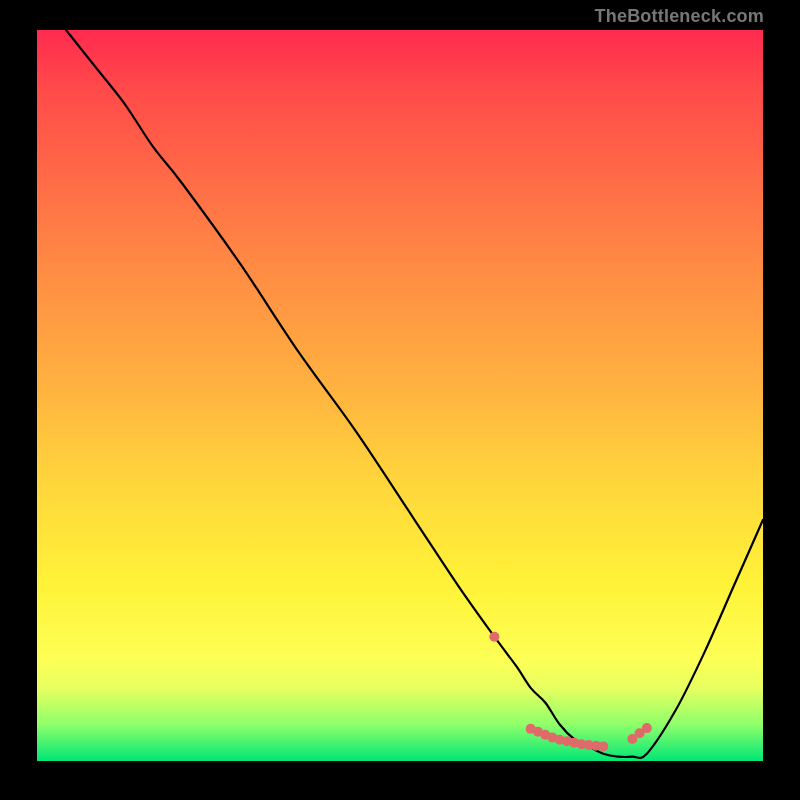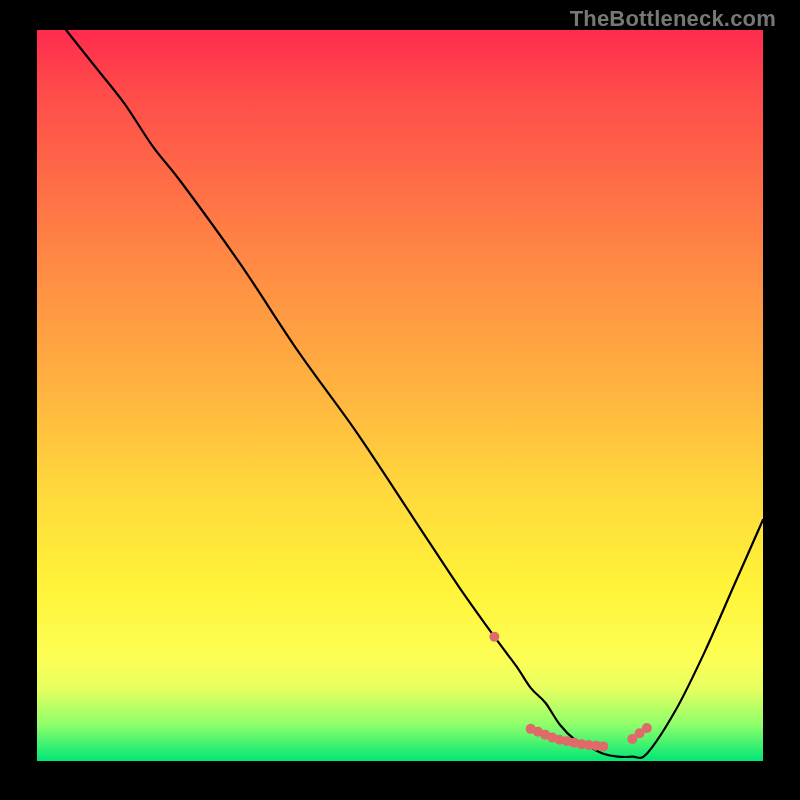--- a/index.html
+++ b/index.html
@@ -34,23 +34,23 @@
       #fff338 76%,
       #fdff55 86%,
       #e8ff60 90%,
       #8fff6a 95%,
       #00e676 100%
     );
   }
   .watermark {
     position: absolute;
     top: 6px;
-    right: 24px;
+    right: 36px;
     color: #777;
-    font-size: 22px;
+    font-size: 18px;
     font-weight: 600;
     letter-spacing: 0.2px;
   }
   svg.curve {
     position: absolute;
     left: 0;
     top: 0;
     width: 726px;
     height: 731px;
     overflow: visible;

